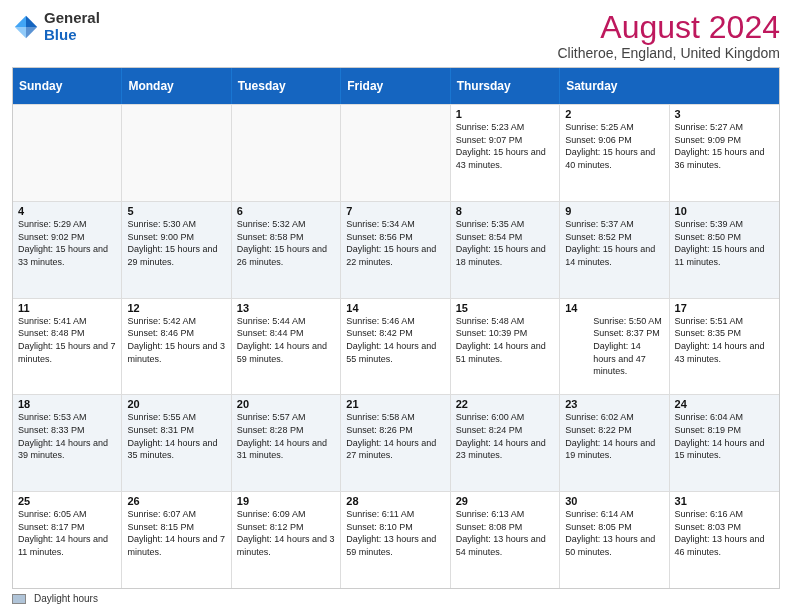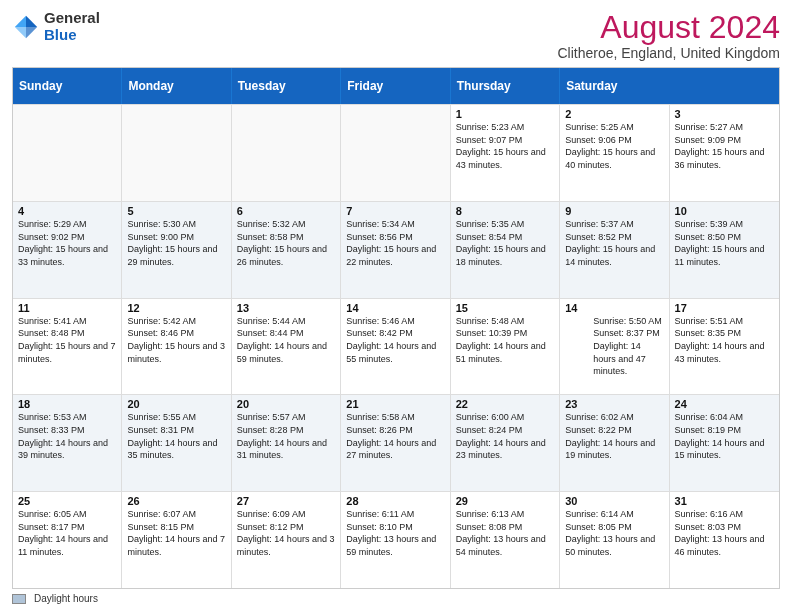--- a/index.html
+++ b/index.html
@@ -327,21 +327,21 @@
 Sunset: 8:17 PM
 Daylight: 14 hours and 11 minutes.</div>
           </div>
           <div class="cal-cell">
             <div class="day-num">26</div>
             <div class="day-info" style="white-space: pre-line;">Sunrise: 6:07 AM
 Sunset: 8:15 PM
 Daylight: 14 hours and 7 minutes.</div>
           </div>
           <div class="cal-cell">
-            <div class="day-num">27</div>
+            <div class="day-num">19</div>
             <div class="day-info" style="white-space: pre-line;">Sunrise: 6:09 AM
 Sunset: 8:12 PM
 Daylight: 14 hours and 3 minutes.</div>
           </div>
           <div class="cal-cell">
             <div class="day-num">28</div>
             <div class="day-info" style="white-space: pre-line;">Sunrise: 6:11 AM
 Sunset: 8:10 PM
 Daylight: 13 hours and 59 minutes.</div>
           </div>

